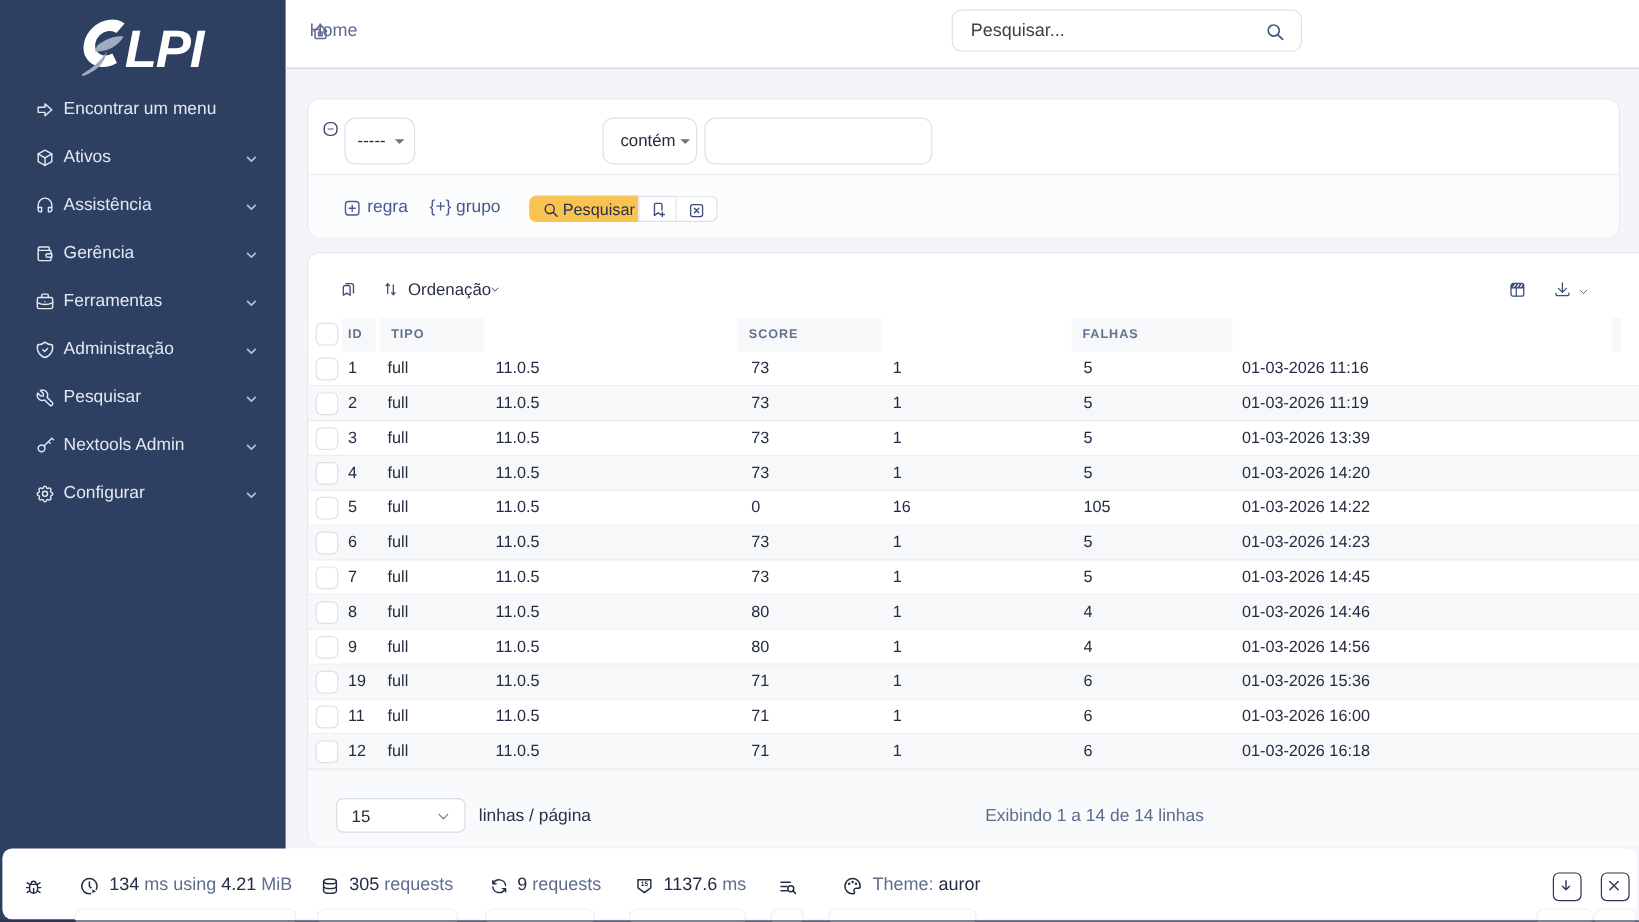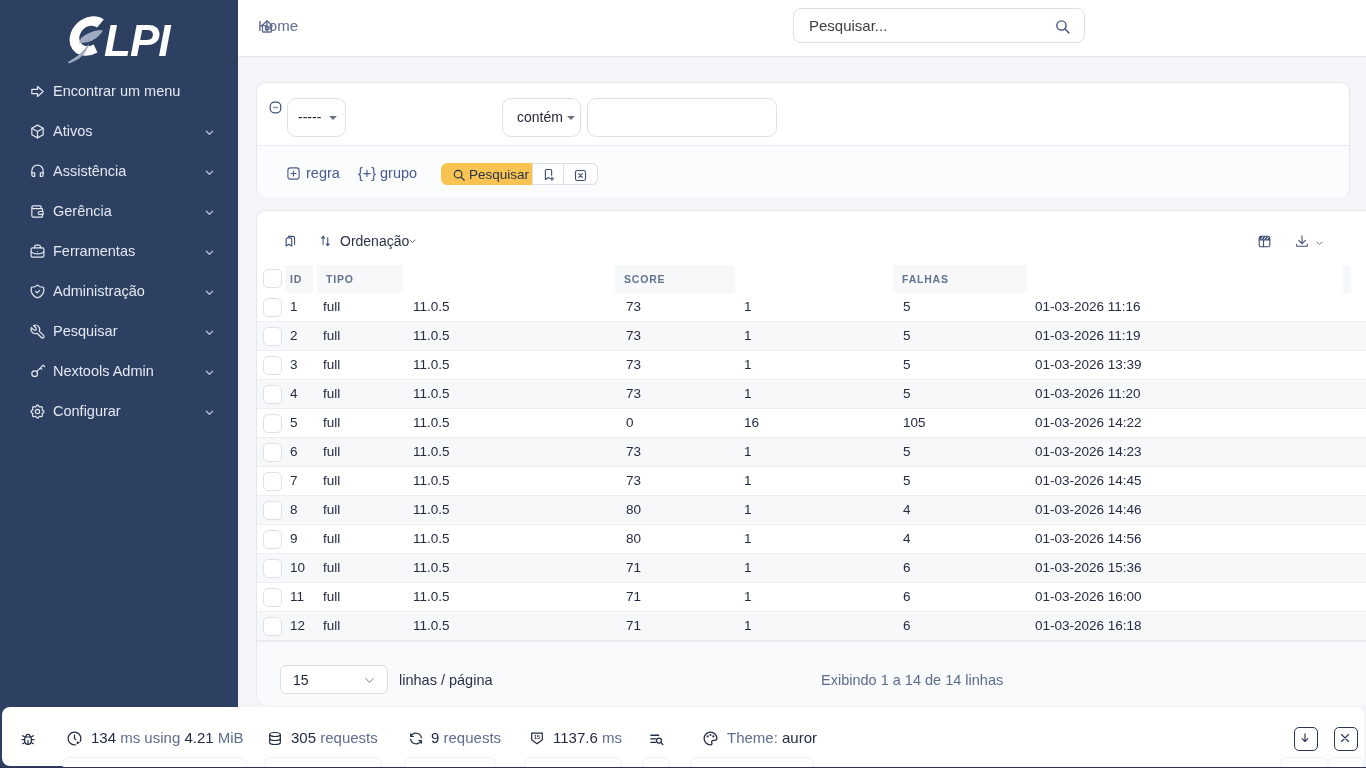--- a/index.html
+++ b/index.html
@@ -312,21 +312,21 @@
           <span class="td" style="left:778px">01-03-2026 13:39</span>
         </div>
       <div class="tr alt" style="top:87px">
           <div class="cb" style="left:6px;top:5px"></div>
           <span class="td" style="left:33px">4</span>
           <span class="td" style="left:66px">full</span>
           <span class="td" style="left:156px">11.0.5</span>
           <span class="td" style="left:369px">73</span>
           <span class="td" style="left:487px">1</span>
           <span class="td" style="left:646px">5</span>
-          <span class="td" style="left:778px">01-03-2026 11:20</span>
+          <span class="td" style="left:778px">01-03-2026 14:20</span>
         </div>
       <div class="tr" style="top:116px">
           <div class="cb" style="left:6px;top:5px"></div>
           <span class="td" style="left:33px">5</span>
           <span class="td" style="left:66px">full</span>
           <span class="td" style="left:156px">11.0.5</span>
           <span class="td" style="left:369px">0</span>
           <span class="td" style="left:487px">16</span>
           <span class="td" style="left:646px">105</span>
           <span class="td" style="left:778px">01-03-2026 14:22</span>
@@ -366,21 +366,21 @@
           <span class="td" style="left:33px">9</span>
           <span class="td" style="left:66px">full</span>
           <span class="td" style="left:156px">11.0.5</span>
           <span class="td" style="left:369px">80</span>
           <span class="td" style="left:487px">1</span>
           <span class="td" style="left:646px">4</span>
           <span class="td" style="left:778px">01-03-2026 14:56</span>
         </div>
       <div class="tr alt" style="top:261px">
           <div class="cb" style="left:6px;top:5px"></div>
-          <span class="td" style="left:33px">10</span>
+          <span class="td" style="left:33px">19</span>
           <span class="td" style="left:66px">full</span>
           <span class="td" style="left:156px">11.0.5</span>
           <span class="td" style="left:369px">71</span>
           <span class="td" style="left:487px">1</span>
           <span class="td" style="left:646px">6</span>
           <span class="td" style="left:778px">01-03-2026 15:36</span>
         </div>
       <div class="tr" style="top:290px">
           <div class="cb" style="left:6px;top:5px"></div>
           <span class="td" style="left:33px">11</span>

